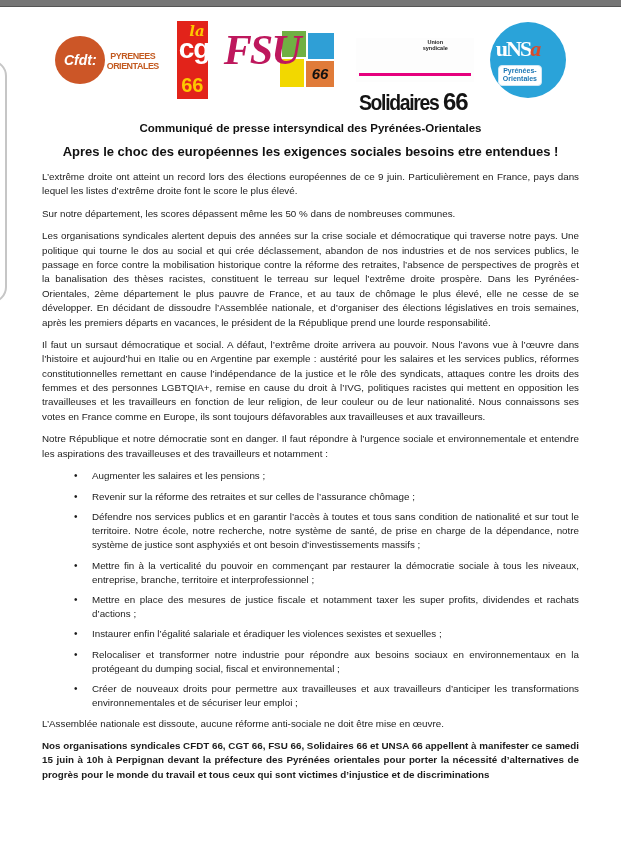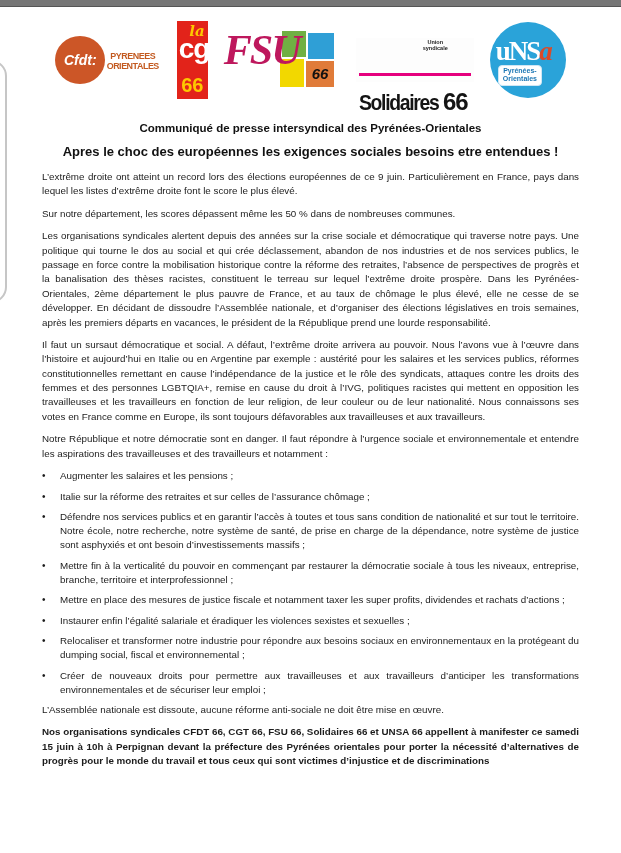--- a/index.html
+++ b/index.html
@@ -56,21 +56,21 @@
                display:inline-block; transform:scaleX(0.88); transform-origin:left; }
   .soli-num { color:#141414; font-weight:bold; font-size:24px; letter-spacing:-1px;
               margin-left:-6px; }
   .soli-underline { position:absolute; left:3px; right:3px; bottom:6px; height:3px;
                     background:#e5007d; }
 
   
   .unsa-circle { position:relative; width:76px; height:76px; border-radius:50%;
                  background:#2aa3d9; overflow:hidden; }
   .unsa-letters { position:absolute; top:14px; left:6px; color:#fff; font-weight:bold;
-                  font-size:27px; letter-spacing:-2px; font-family:"Liberation Serif", serif; }
+                  font-size:22px; letter-spacing:-2px; font-family:"Liberation Serif", serif; }
   .unsa-a { color:#d94a2a; font-style:italic; }
   .unsa-region { position:absolute; left:8px; bottom:12px; background:#fff; border-radius:4px;
                  padding:1.5px 4px; color:#1d77b4; font-weight:bold; font-size:7px;
                  line-height:1.15; text-align:center; border:1px solid #cfe6f4; }
 
   
   .doc-title { text-align:center; font-weight:bold; font-size:11.5px; color:#111;
                margin-top:18px; }
   .doc-subtitle { text-align:center; font-weight:bold; font-size:13px; color:#111;
                   margin-top:10px; margin-bottom:11px; }
@@ -146,26 +146,26 @@
   <h2 class="doc-subtitle">Apres le choc des européennes les exigences sociales besoins etre entendues !</h2>
 
   <div class="doc-body">
     <p>L’extrême droite ont atteint un record lors des élections européennes de ce 9 juin. Particulièrement en France, pays dans lequel les listes d’extrême droite font le score le plus élevé.</p>
     <p>Sur notre département, les scores dépassent même les 50 % dans de nombreuses communes.</p>
     <p>Les organisations syndicales alertent depuis des années sur la crise sociale et démocratique qui traverse notre pays. Une politique qui tourne le dos au social et qui crée déclassement, abandon de nos industries et de nos services publics, le passage en force contre la mobilisation historique contre la réforme des retraites, l’absence de perspectives de progrès et la banalisation des thèses racistes, constituent le terreau sur lequel l’extrême droite prospère. Dans les Pyrénées-Orientales, 2ème département le plus pauvre de France, et au taux de chômage le plus élevé, elle ne cesse de se développer. En décidant de dissoudre l’Assemblée nationale, et d’organiser des élections législatives en trois semaines, après les premiers départs en vacances, le président de la République prend une lourde responsabilité.</p>
     <p>Il faut un sursaut démocratique et social. A défaut, l’extrême droite arrivera au pouvoir. Nous l’avons vue à l’œuvre dans l’histoire et aujourd’hui en Italie ou en Argentine par exemple : austérité pour les salaires et les services publics, réformes constitutionnelles remettant en cause l’indépendance de la justice et le rôle des syndicats, attaques contre les droits des femmes et des personnes LGBTQIA+, remise en cause du droit à l’IVG, politiques racistes qui mettent en opposition les travailleuses et les travailleurs en fonction de leur religion, de leur couleur ou de leur nationalité. Nous connaissons ses votes en France comme en Europe, ils sont toujours défavorables aux travailleuses et aux travailleurs.</p>
     <p>Notre République et notre démocratie sont en danger. Il faut répondre à l’urgence sociale et environnementale et entendre les aspirations des travailleuses et des travailleurs et notamment :</p>
   </div>
 
-  <div class="bullet-list" style="margin:0 42px 0 0; font-size:9.8px; color:#1c1c1c;">
+  <div class="bullet-list" style="margin:0 42px 0 0; font-size:9.8px; color:#1c1c1c;padding-left:32px;">
     <div class="bullet-item">
         <span>Augmenter les salaires et les pensions ;</span>
       </div>
     <div class="bullet-item">
-        <span>Italie sur la réforme des retraites et sur celles de l’assurance chômage ;</span>
+        <span>Revenir sur la réforme des retraites et sur celles de l’assurance chômage ;</span>
       </div>
     <div class="bullet-item">
         <span>Défendre nos services publics et en garantir l’accès à toutes et tous sans condition de nationalité et sur tout le territoire. Notre école, notre recherche, notre système de santé, de prise en charge de la dépendance, notre système de justice sont asphyxiés et ont besoin d’investissements massifs ;</span>
       </div>
     <div class="bullet-item">
         <span>Mettre fin à la verticalité du pouvoir en commençant par restaurer la démocratie sociale à tous les niveaux, entreprise, branche, territoire et interprofessionnel ;</span>
       </div>
     <div class="bullet-item">
         <span>Mettre en place des mesures de justice fiscale et notamment taxer les super profits, dividendes et rachats d’actions ;</span>
       </div>

